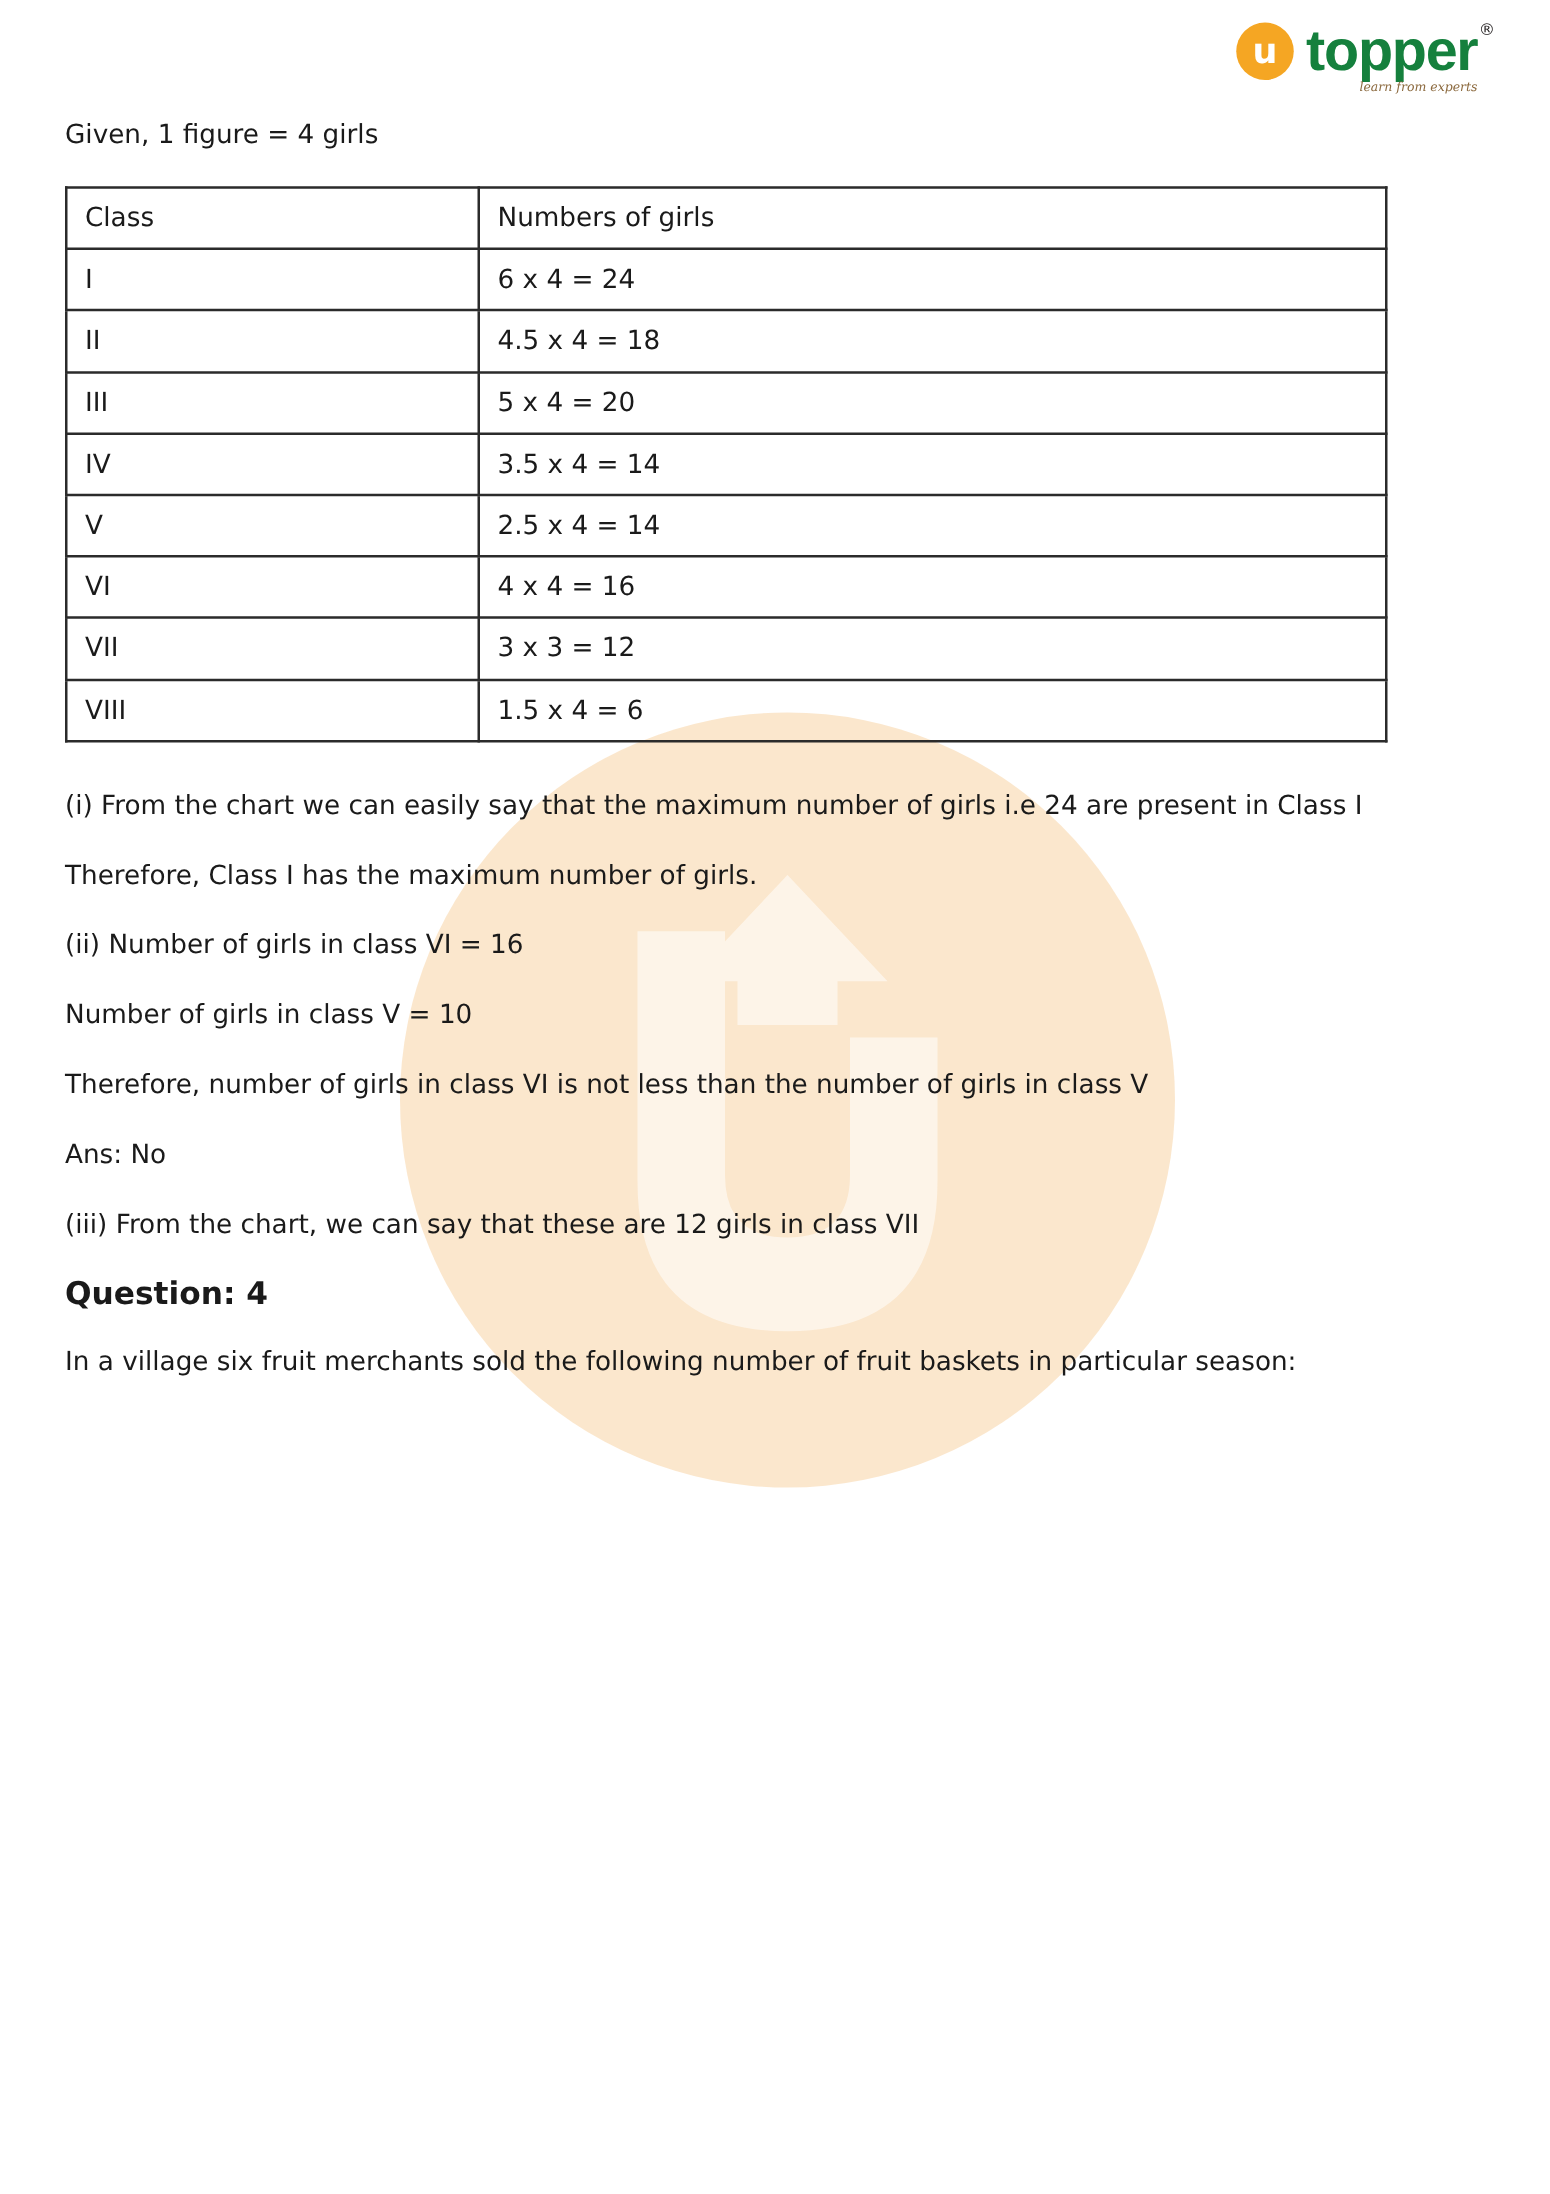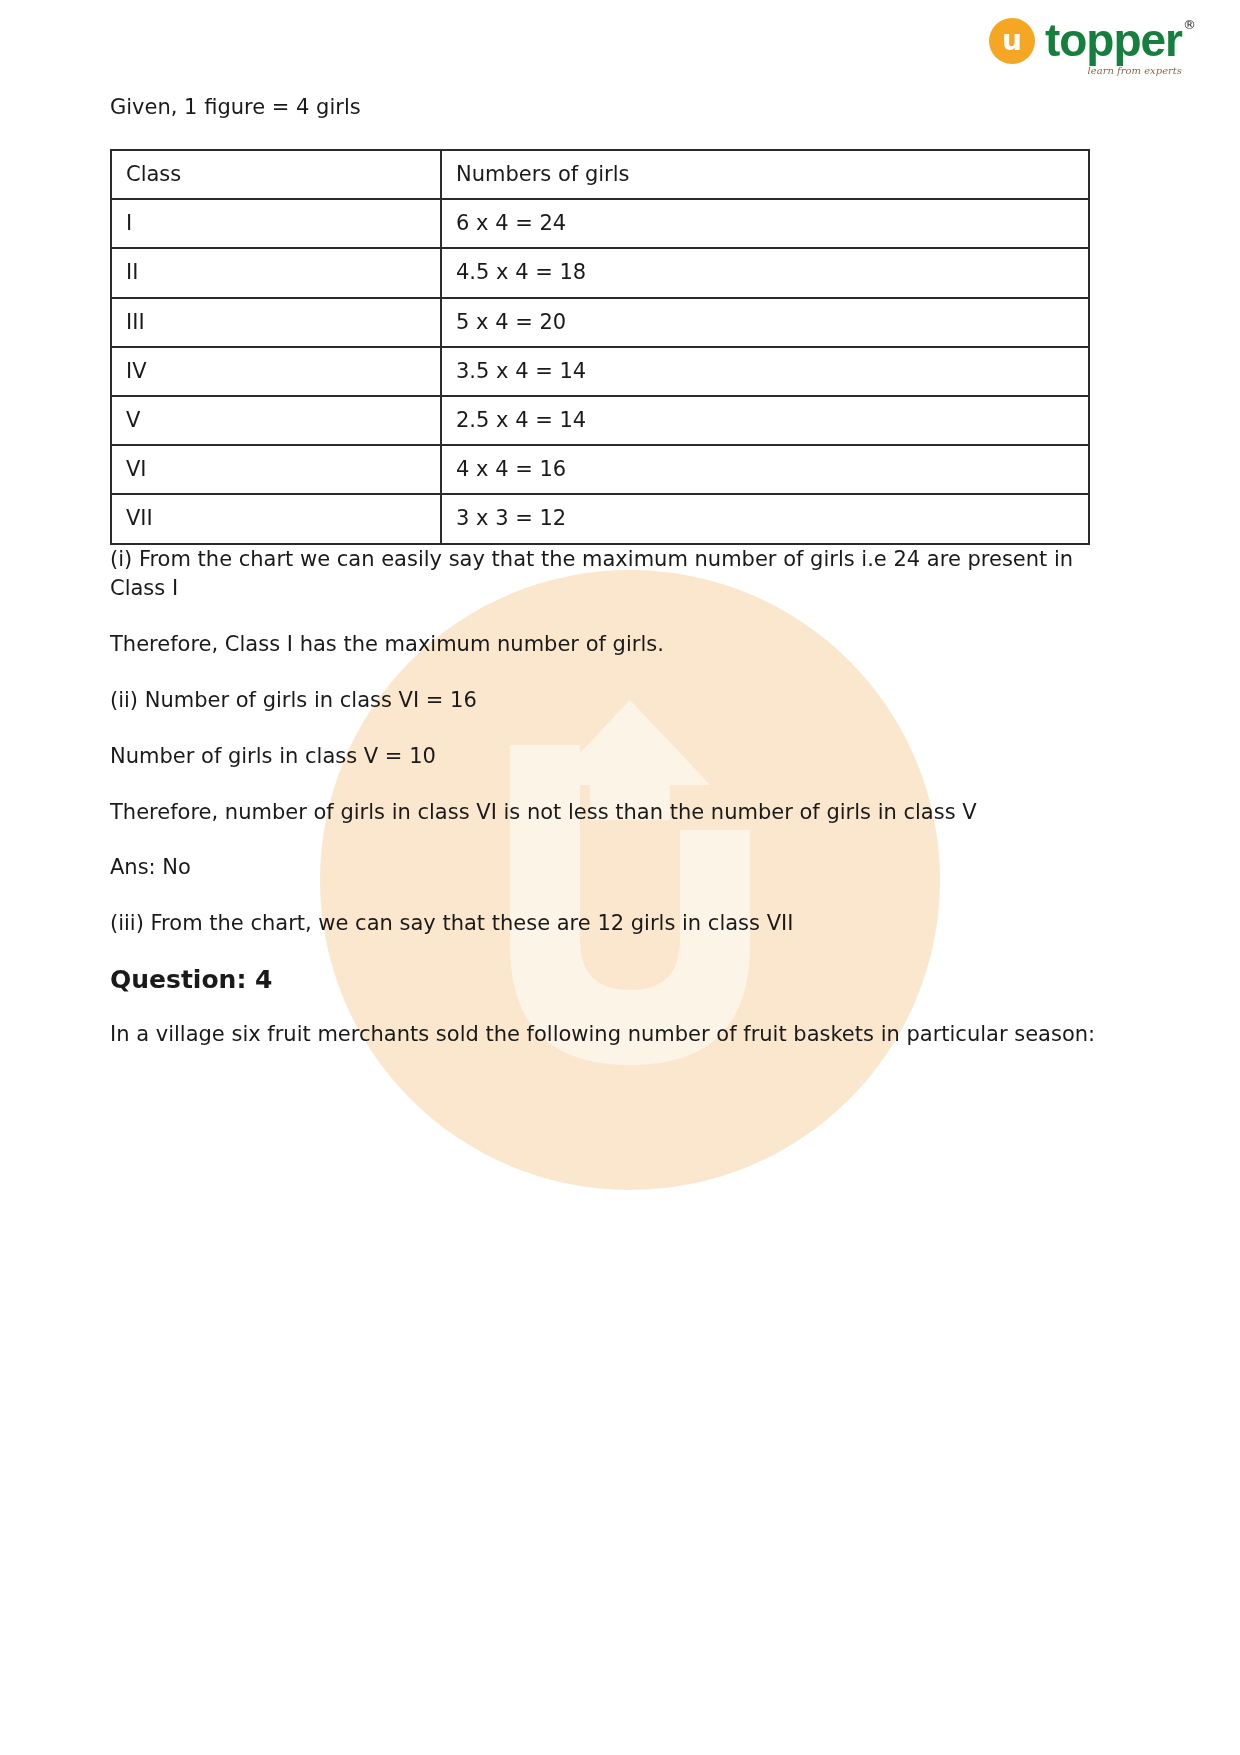--- a/index.html
+++ b/index.html
@@ -96,36 +96,37 @@
     font-style: italic;
     color: #8c6a3f;
     font-family: "DejaVu Serif", serif;
     margin-left: 12px;
   }
 
   
   .content {
     position: relative;
     z-index: 3;
-    padding: 0 110px;
+    padding: 0 52px;
     padding-top: 95px;
   }
   p.para {
     font-size: 21px;
     line-height: 1.42;
     margin: 0 0 26px 0;
   }
   .given-line {
     font-size: 21px;
     margin: 0 0 30px 0;
   }
 
   table.data-table {
     border-collapse: collapse;
-    width: 980px;
+    width: 1058px;
+    margin-bottom: 36px;
     background: transparent;
   }
   table.data-table td {
     border: 2px solid #2b2b2b;
     padding: 11px 14px;
     font-size: 21px;
     line-height: 1.2;
     vertical-align: middle;
     background: transparent;
   }
@@ -190,20 +191,24 @@
           <td>2.5 x 4 = 14</td>
         </tr>
         <tr>
           <td class="col-class">VI</td>
           <td>4 x 4 = 16</td>
         </tr>
         <tr>
           <td class="col-class">VII</td>
           <td>3 x 3 = 12</td>
         </tr>
+        <tr>
+          <td class="col-class">VIII</td>
+          <td>1.5 x 4 = 6</td>
+        </tr>
       </tbody>
     </table>
 
     <p class="para">(i) From the chart we can easily say that the maximum number of girls i.e 24 are present in Class I</p>
     <p class="para">Therefore, Class I has the maximum number of girls.</p>
     <p class="para">(ii) Number of girls in class VI = 16</p>
     <p class="para">Number of girls in class V = 10</p>
     <p class="para">Therefore, number of girls in class VI is not less than the number of girls in class V</p>
     <p class="para">Ans: No</p>
     <p class="para">(iii) From the chart, we can say that these are 12 girls in class VII</p>

